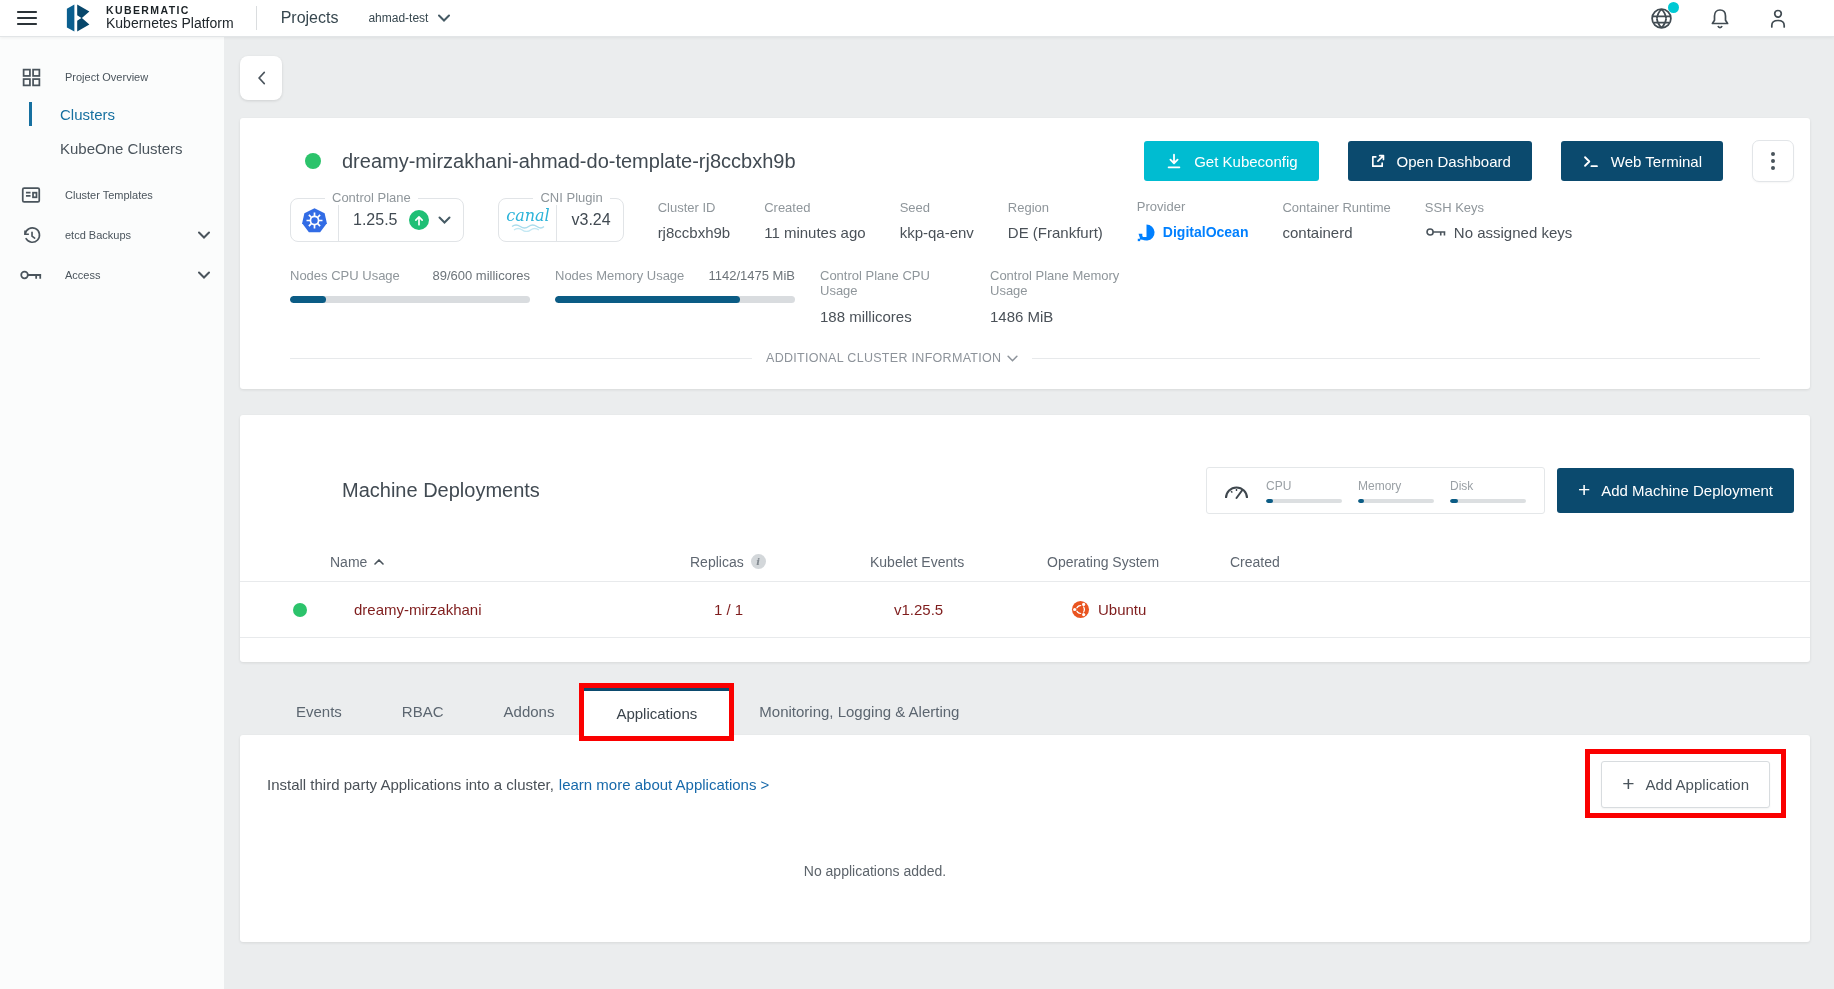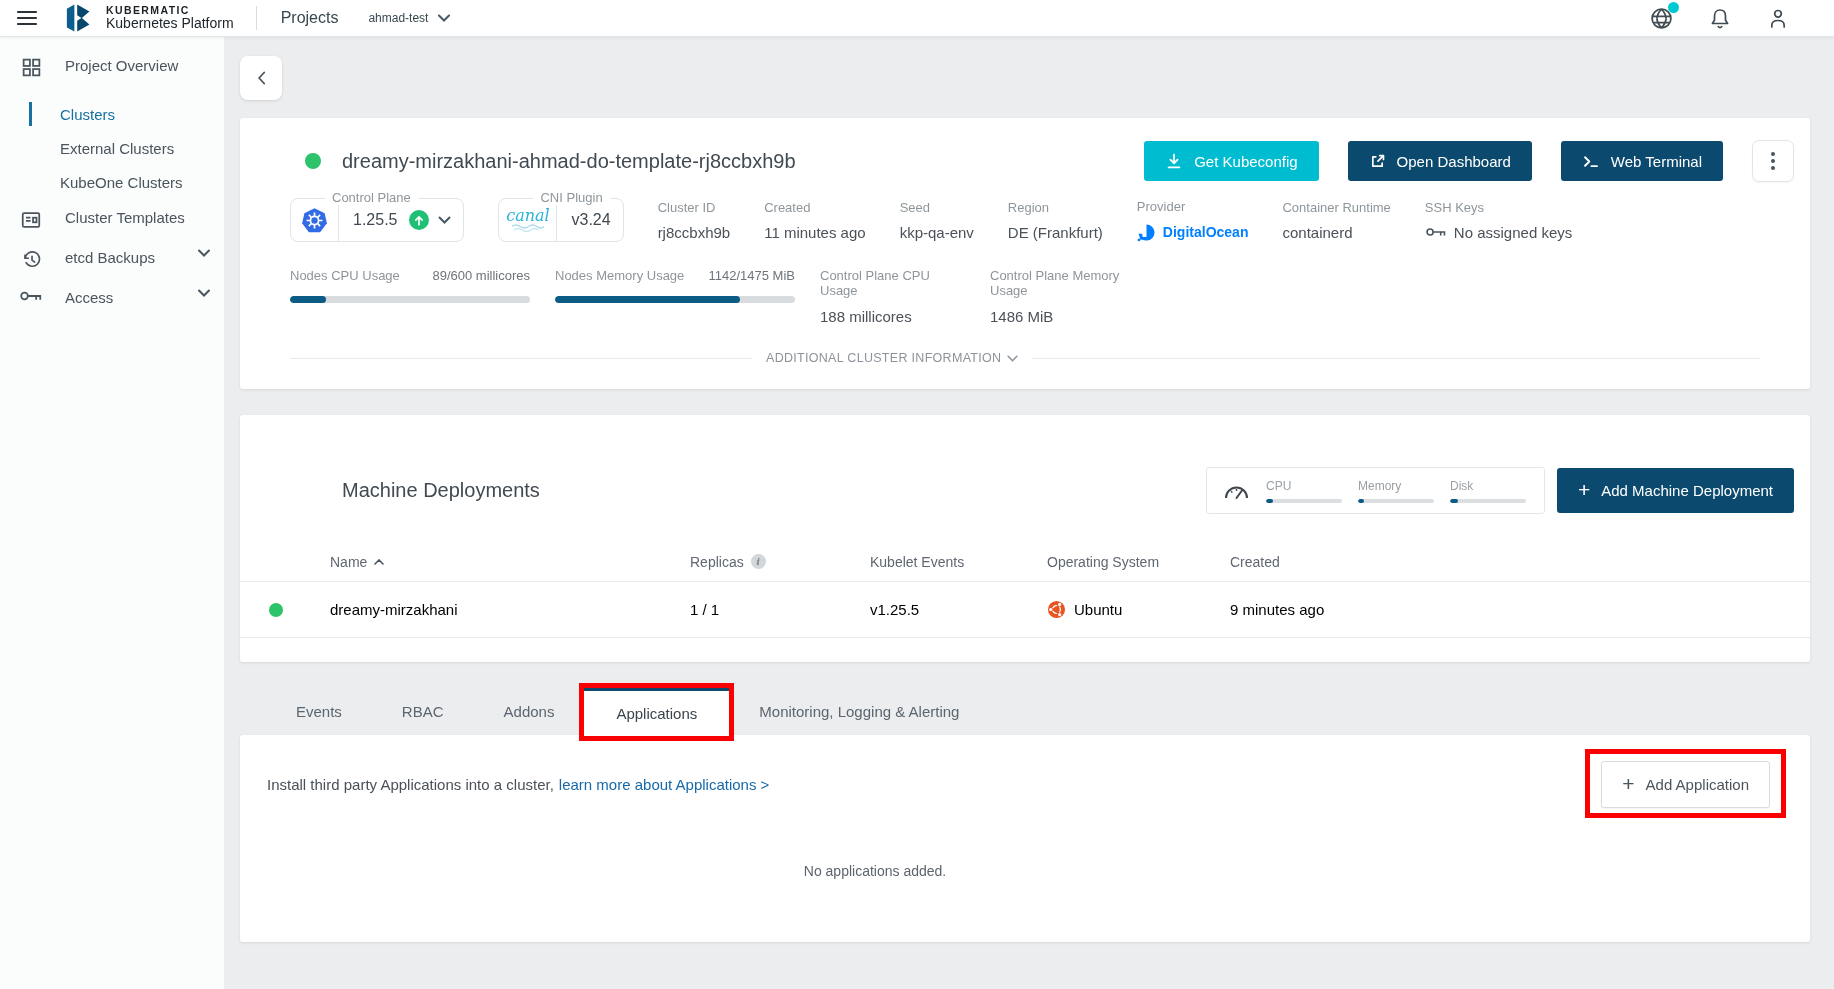--- a/index.html
+++ b/index.html
@@ -30,21 +30,21 @@
   .top-right { margin-left:auto; display:flex; align-items:center; gap:34px; padding-right:28px; }
   .badge-wrap { position:relative; }
   .badge { position:absolute; top:-4px; right:-5px; width:11px; height:11px; border-radius:50%; background:var(--green_badge,#00c9d4); }
 
   
   .layout { display:flex; height:952px; }
   .sidebar { width:224px; flex-shrink:0; background:#fbfcfc; padding-top:20px; }
   .main { flex:1; padding:19px 24px 0 16px; }
 
   
-  .side-item { height:40px; display:flex; gap:22px; padding:0 14px 0 19px; font-size:15px; color:#4a545c; cursor:pointer; }
+  .side-item { height:40px; display:flex; align-items:center; gap:22px; padding:0 14px 0 19px; font-size:11px; color:#4a545c; cursor:pointer; }
   .side-item .s-icon { width:24px; display:flex; justify-content:center; }
   .side-item.active { background:var(--active_bg,#cfdfe8); color:var(--active_text,#1670a0); height:44px; }
   .side-item .chev-right { margin-left:auto; }
   .side-sub { height:34px; display:flex; align-items:center; padding-left:60px; font-size:15px; color:#4a545c; cursor:pointer; position:relative; }
   .side-sub.active { color:var(--active_text,#1670a0); }
   .side-sub.active::before { content:''; position:absolute; left:29px; top:5px; bottom:5px; width:3px; background:var(--active_text,#1670a0); }
   .side-gap { height:10px; }
 
   
   .card { background:#fff; border-radius:3px; box-shadow:0 1px 3px rgba(0,0,0,.09); width:100%; }
@@ -108,21 +108,21 @@
   .legend-metric { width:76px; display:flex; flex-direction:column; gap:6px; }
   .legend-label { font-size:12px; color:#9aa0a5; }
   .mini-track { height:4px; border-radius:2px; background:#dcdfe1; overflow:hidden; }
   .mini-fill { height:100%; border-radius:2px; background:var(--bar,#0b5c85); }
   .add-md { height:45px; }
 
   .t-head, .t-row { display:grid; grid-template-columns:90px 360px 180px 177px 183px 1fr; align-items:center; }
   .t-head { height:40px; border-bottom:1px solid #e8eaec; }
   .th { font-size:14px; color:#5f6771; display:flex; align-items:center; gap:7px; }
   .t-row { height:56px; border-bottom:1px solid #e8eaec; cursor:pointer; }
-  .cell { font-size:15px; color:#000000; }
+  .cell { font-size:15px; color:#7f1d1d;margin-left:24px; }
   .dot-cell { padding-left:29px; }
   .row-dot { width:14px; height:14px; border-radius:50%; background:var(--green,#2cc36b); display:block; }
   .os-cell { display:flex; align-items:center; gap:8px; }
   .info-icon { width:15px; height:15px; border-radius:50%; background:#d3d7da; color:#82898f; font:italic bold 10px "DejaVu Serif", serif; display:inline-flex; align-items:center; justify-content:center; }
 
   
   .tabs { display:flex; margin:26px 0 0 26px; height:47px; }
   .tab { display:flex; align-items:center; padding:0 30px; font-size:15px; color:#5c6670; cursor:pointer; white-space:nowrap; }
   .tab-annotated { position:relative; display:flex; }
   .tab.active { background:#fff; border-top:3px solid var(--navy,#0b4a6e); color:#3b444c; padding:0 32px; }
@@ -200,23 +200,20 @@
             <rect x="3" y="13.8" width="7.2" height="7.2"></rect>
             <rect x="13.8" y="13.8" width="7.2" height="7.2"></rect>
           </svg>
       </span>
       <span>Project Overview</span>
     </div>
     <div class="side-sub active">
       <span>Clusters</span>
     </div>
     <div class="side-sub">
-      <span>External Clusters</span>
-    </div>
-    <div class="side-sub">
       <span>KubeOne Clusters</span>
     </div>
     <div class="side-gap"></div>
     <div class="side-item">
       <span class="s-icon">
         <svg width="22" height="22" viewBox="0 0 24 24" fill="none" stroke="currentColor" stroke-width="1.9">
             <rect x="3" y="4.5" width="18" height="15" rx="1.5"></rect>
             <path d="M6.5 9.5h5M6.5 13h5"></path>
             <rect x="14.2" y="9.5" width="3.8" height="5"></rect>
           </svg>
@@ -482,21 +479,20 @@
           <svg width="19" height="19" viewBox="0 0 20 20">
               <circle cx="10" cy="10" r="9" fill="var(--ubuntu,#e95420)"></circle>
               <circle cx="10" cy="10" r="4.1" fill="none" stroke="#fff" stroke-width="1.4"></circle>
               <path d="M3.9 10h4.2M13.1 4.9L10.6 7.6M13.1 15.1L10.6 12.4" stroke="var(--ubuntu,#e95420)" stroke-width="2.4"></path>
               <circle cx="3.9" cy="10" r="1.7" fill="#fff"></circle>
               <circle cx="13.3" cy="4.7" r="1.7" fill="#fff"></circle>
               <circle cx="13.3" cy="15.3" r="1.7" fill="#fff"></circle>
             </svg>
           <span>Ubuntu</span>
         </span>
-        <span class="cell">9 minutes ago</span>
       </div>
     </section>
 
     <div class="tabs">
       <div class="tab">Events</div>
       <div class="tab">RBAC</div>
       <div class="tab">Addons</div>
       <div class="tab-annotated">
         <div class="tab active">Applications</div>
         <div class="annotation"></div>

